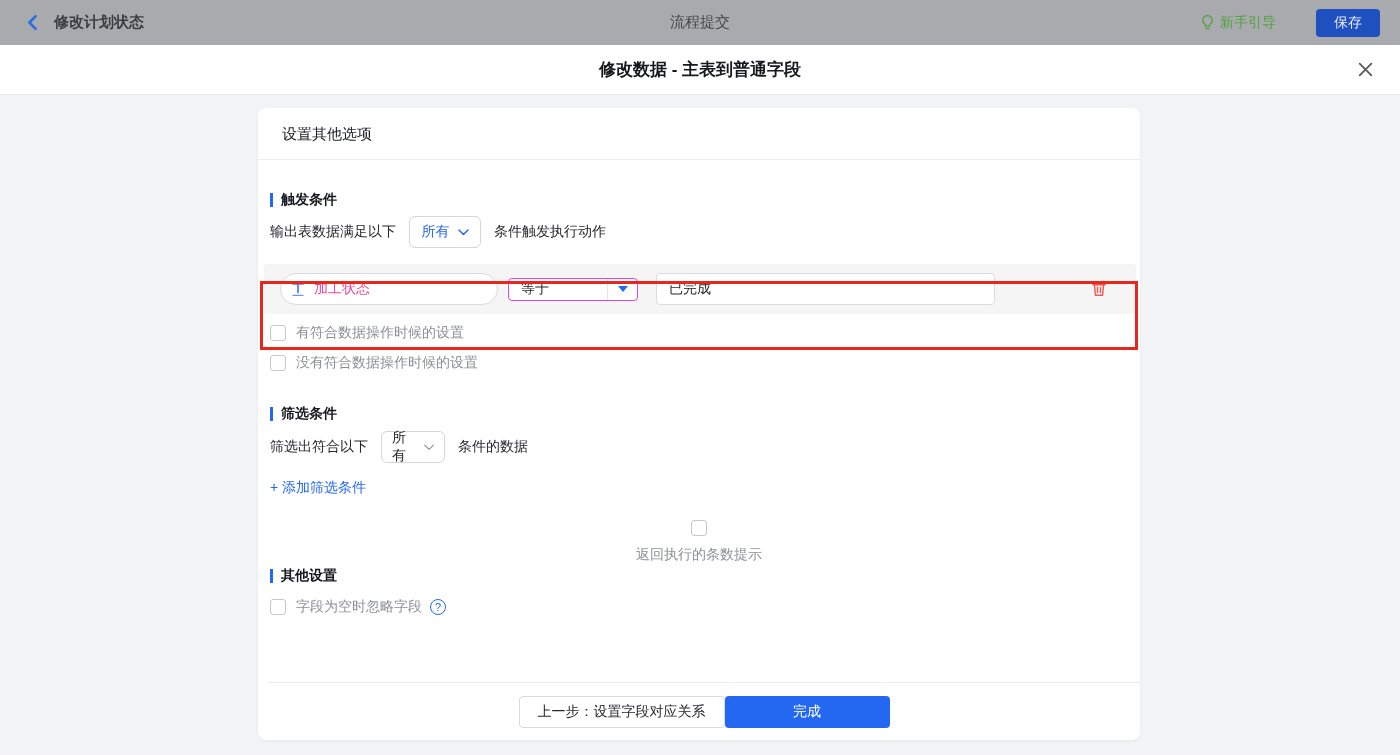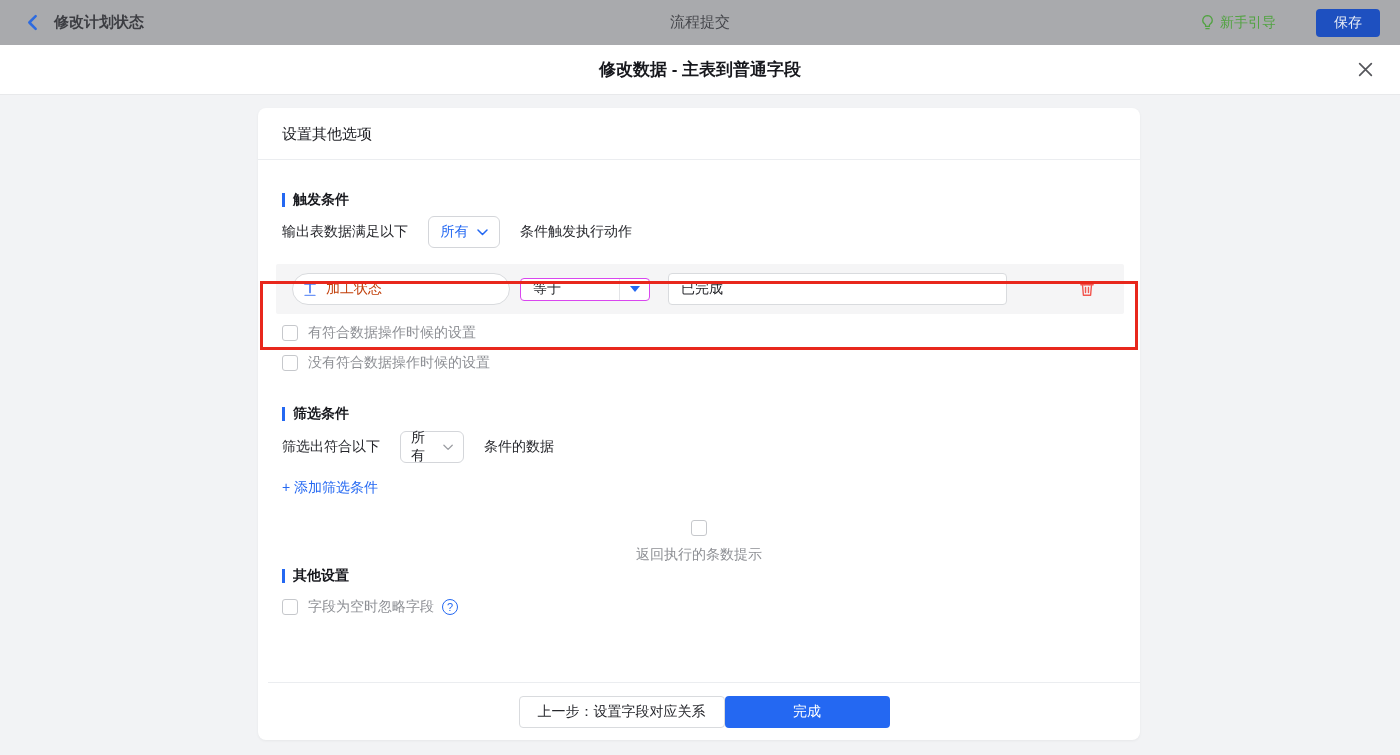--- a/index.html
+++ b/index.html
@@ -71,31 +71,31 @@
     background: #ffffff;
     border-radius: 8px;
     box-shadow: 0 1px 3px rgba(0,0,0,0.05);
   }
   .card-header {
     height: 52px; line-height: 52px;
     padding: 0 24px;
     font-size: 15px; color: #1b1c21;
     border-bottom: 1px solid #ebedf0;
   }
-  .card-content { padding: 0 24px; }
+  .card-content { padding: 0 12px; }
 
   .section-title {
     display: flex; align-items: center; gap: 8px;
     font-size: 14px; font-weight: bold; color: #17181d;
     height: 16px;
   }
   .section-bar { width: 3px; height: 14px; background: #2468f2; }
 
   .sentence-row {
-    display: flex; align-items: center; gap: 20px;
+    display: flex; align-items: center; gap: 13px;
     height: 32px;
     font-size: 14px; color: #26272c;
   }
   .mini-select {
     height: 32px;
     border: 1px solid #d4d6da;
     border-radius: 6px;
     background: #fff;
     display: flex; align-items: center; justify-content: center;
     gap: 8px;
@@ -130,21 +130,21 @@
     padding: 0 16px;
     border-radius: 2px;
   }
   .field-input {
     width: 218px; height: 32px;
     background: #fff;
     border: 1px solid #d9dbde;
     border-radius: 16px;
     display: flex; align-items: center;
     padding: 0 10px; gap: 9px;
-    font-size: 14px; color: #c2410c;
+    font-size: 14px; color: #ec4899;
   }
   .operator-select {
     margin-left: 10px;
     width: 130px; height: 23px;
     background: #fff;
     border: 1px solid #d946ef;
     border-radius: 4px;
     display: flex; align-items: center;
     font-size: 14px; color: #26272c;
     cursor: pointer;

